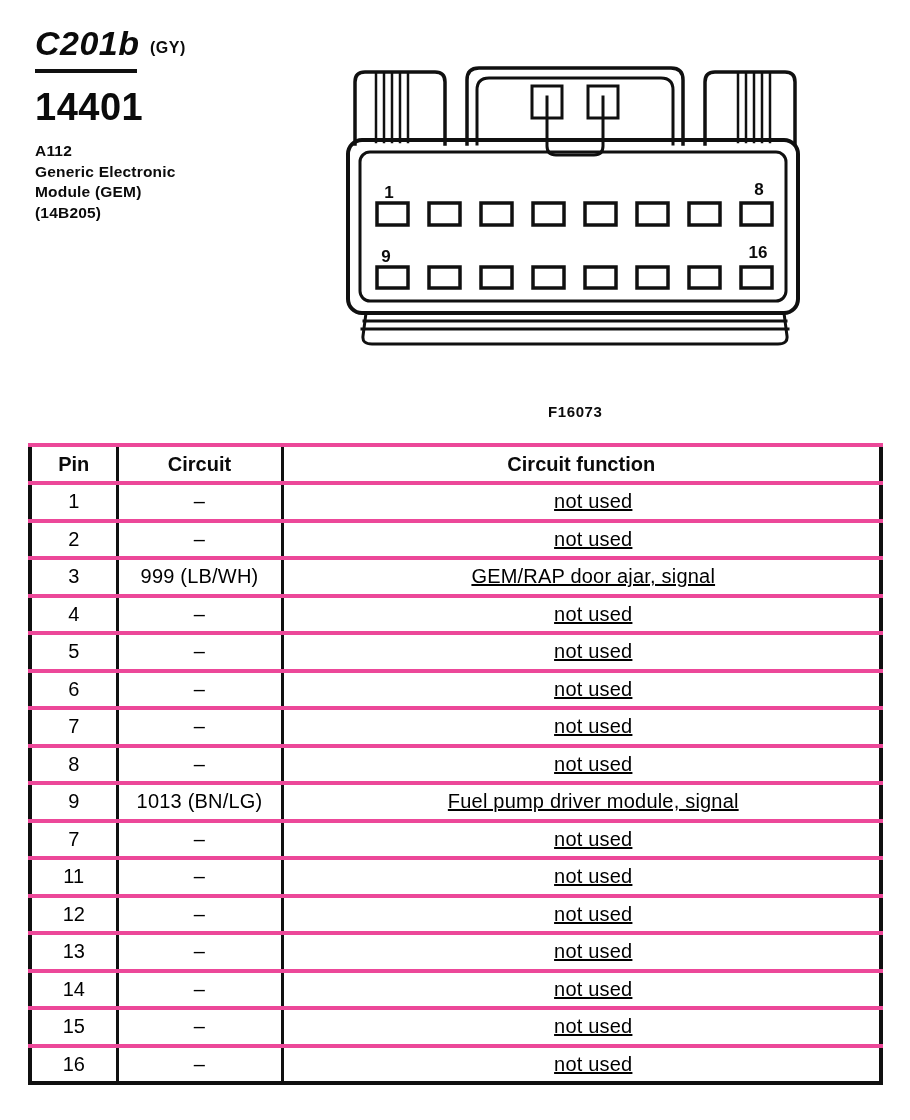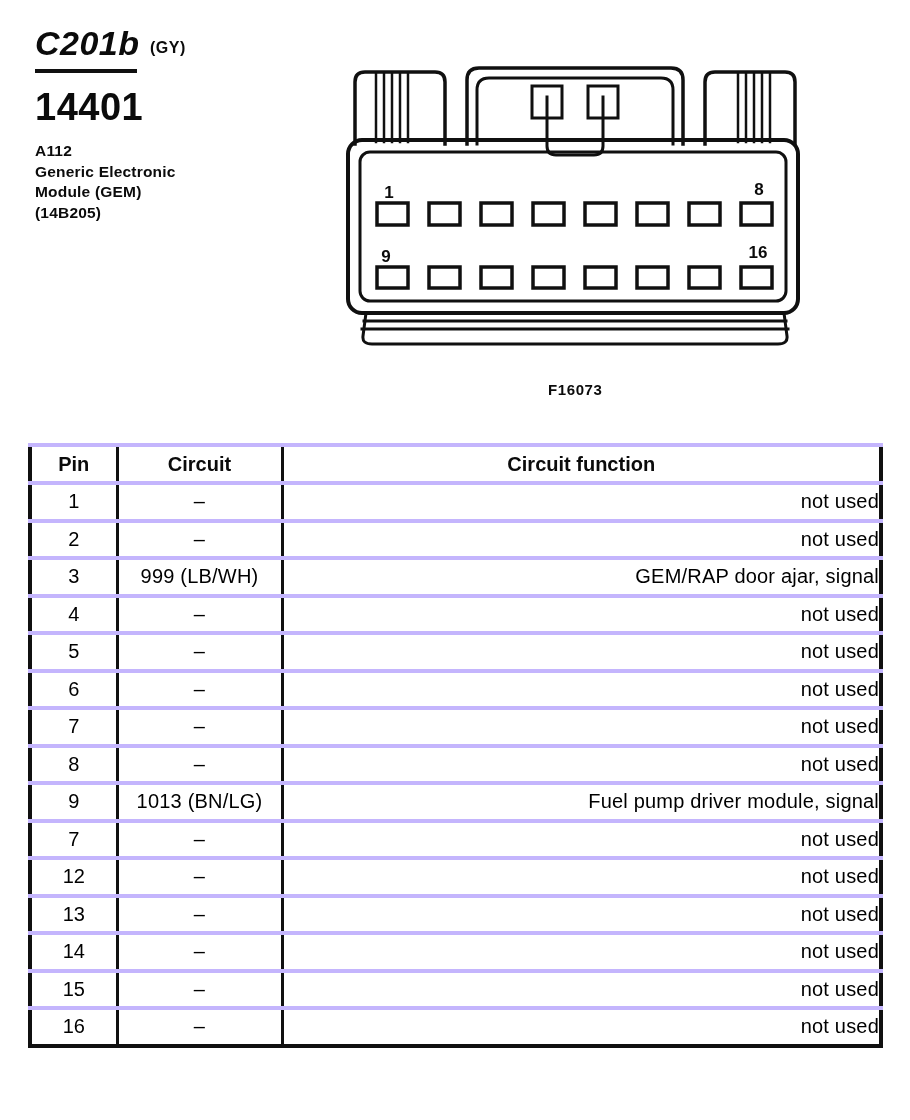--- a/index.html
+++ b/index.html
@@ -31,52 +31,52 @@
   }
   #component-block {
     left: 35px; top: 141px;
     font-size: 15.5px; font-weight: bold; line-height: 20.5px; letter-spacing: 0.2px;
   }
 
   
   #connector-figure { left: 340px; top: 52px; width: 470px; height: 315px; }
   #connector-figure svg { display: block; }
   #figure-label {
-    left: 548px; top: 381px;
+    left: 548px; top: 403px;
     font-size: 15px; font-weight: bold; letter-spacing: 0.6px;
   }
 
   
   #pin-table {
     position: absolute; left: 28px; top: 443px;
     width: 851px;
     border-collapse: collapse;
     table-layout: fixed;
     border: 4px solid #101010;
     font-size: 20px;
   }
   #pin-table th, #pin-table td {
     border-left: 3px solid #101010;
-    border-top: 4px solid #c4b5fd;
+    border-top: 4px solid #ec4899;
     padding: 0;
     overflow: hidden;
     white-space: nowrap;
   }
   #pin-table th {
     height: 34px;
     font-size: 20px; font-weight: bold;
     text-align: center;
   }
   #pin-table td { height: 33.5px; font-weight: 400; color: #000; }
   col.col-pin { width: 87px; }
   col.col-circuit { width: 165px; }
   col.col-function { width: 599px; }
   .pin-cell { text-align: center; }
   .circuit-cell { text-align: center; letter-spacing: 0.2px; }
-  .function-cell { text-align: right; padding-left: 24px !important; letter-spacing: 0.2px; }
+  .function-cell { text-align: center; padding-left: 24px !important; letter-spacing: 0.2px; text-decoration: underline; }
 </style>
 </head>
 <body>
 
 <div class="abs" id="connector-id">C201b</div>
 <div class="abs" id="connector-id-underline"></div>
 <div class="abs" id="connector-color">(GY)</div>
 <div class="abs" id="part-number">14401</div>
 <div class="abs" id="component-block">
   <div>A112</div>
@@ -217,20 +217,25 @@
         <td class="pin-cell">9</td>
         <td class="circuit-cell">1013 (BN/LG)</td>
         <td class="function-cell">Fuel pump driver module, signal</td>
       </tr>
       <tr>
         <td class="pin-cell">7</td>
         <td class="circuit-cell">–</td>
         <td class="function-cell">not used</td>
       </tr>
       <tr>
+        <td class="pin-cell">11</td>
+        <td class="circuit-cell">–</td>
+        <td class="function-cell">not used</td>
+      </tr>
+      <tr>
         <td class="pin-cell">12</td>
         <td class="circuit-cell">–</td>
         <td class="function-cell">not used</td>
       </tr>
       <tr>
         <td class="pin-cell">13</td>
         <td class="circuit-cell">–</td>
         <td class="function-cell">not used</td>
       </tr>
       <tr>

